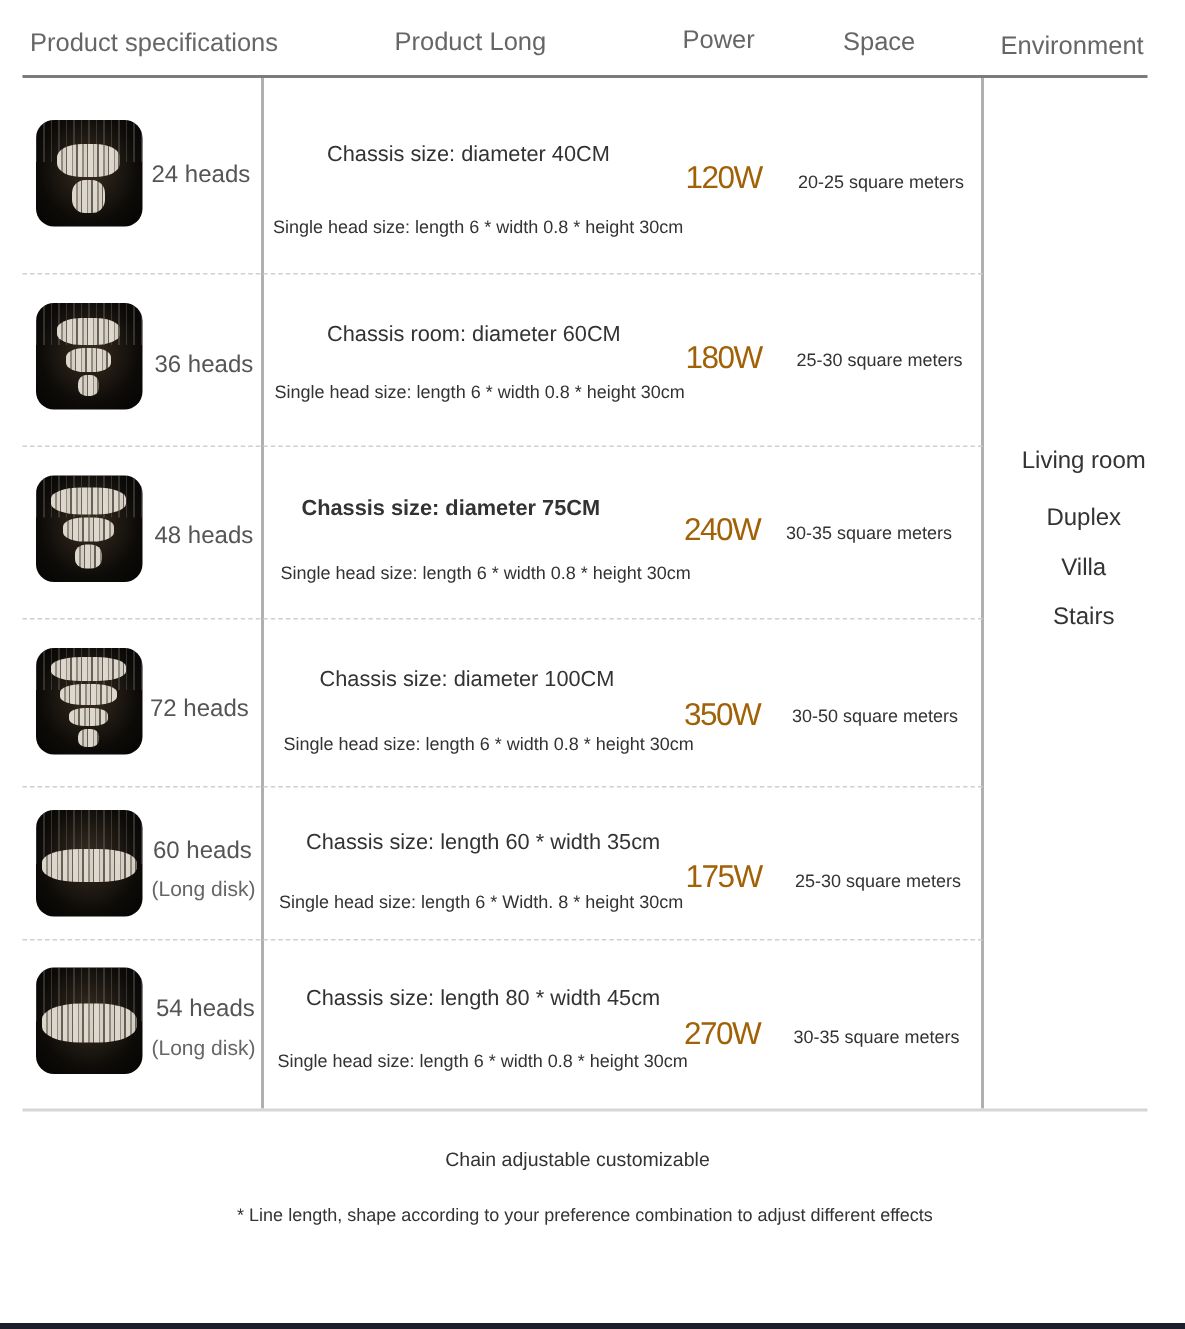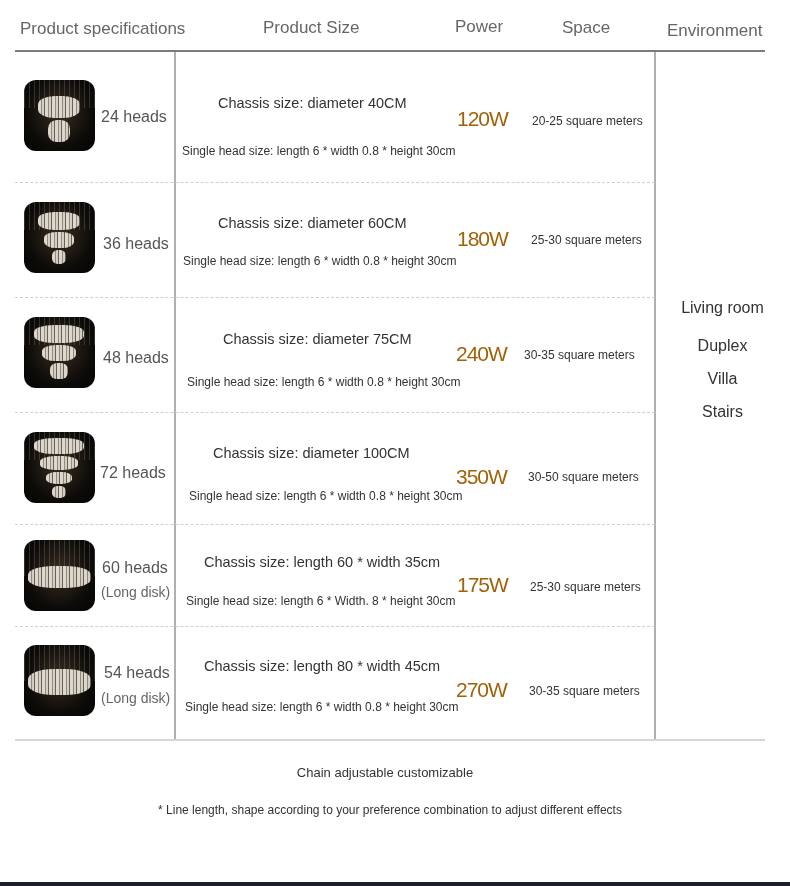--- a/index.html
+++ b/index.html
@@ -29,21 +29,21 @@
   .space { position: absolute; font-size: 12px; color: #333; white-space: nowrap; }
   .env { position: absolute; font-size: 16px; color: #333; white-space: nowrap; width: 135px; text-align: center; left: 655px; }
   .foot1 { position: absolute; top: 765px; left: 0; width: 770px; text-align: center; font-size: 13px; color: #333; }
   .foot2 { position: absolute; top: 803px; left: 0; width: 780px; text-align: center; font-size: 12px; color: #333; }
   .bottombar { position: absolute; left: 0; top: 882px; width: 790px; height: 4px; background: #1b1f2b; }
 </style>
 </head>
 <body>
 
 <div class="hdr" style="left:20px;top:19px;">Product specifications</div>
-<div class="hdr" style="left:263px;top:18px;">Product Size</div>
+<div class="hdr" style="left:263px;top:18px;">Product Long</div>
 <div class="hdr" style="left:455px;top:17px;">Power</div>
 <div class="hdr" style="left:562px;top:18px;">Space</div>
 <div class="hdr" style="left:667px;top:21px;">Environment</div>
 <div class="hline"></div>
 
 <div class="vline" style="left:174px;"></div>
 <div class="vline" style="left:654px;"></div>
 
 <div class="row-sep" style="top:182px;"></div>
 <div class="row-sep" style="top:297px;"></div>
@@ -65,35 +65,35 @@
 </div>
 
 <div>
   <div class="thumb" style="top:202px;" title="chandelier-36-heads-thumbnail">
     <div class="wires"></div>
     <div class="glow" style="left:14px;top:10px;width:42px;height:18px;"></div>
     <div class="glow" style="left:20px;top:30px;width:30px;height:16px;"></div>
     <div class="glow" style="left:28px;top:48px;width:14px;height:14px;"></div>
   </div>
   <div class="heads" style="left:103px;top:235px;">36 heads</div>
-  <div class="chassis" style="left:218px;top:215px;">Chassis size: diameter 60CM</div>
+  <div class="chassis" style="left:218px;top:215px;">Chassis room: diameter 60CM</div>
   <div class="single" style="left:183px;top:254px;">Single head size: length 6 * width 0.8 * height 30cm</div>
   <div class="power" style="left:457px;top:227px;">180W</div>
   <div class="space" style="left:531px;top:233px;">25-30 square meters</div>
 </div>
 
 <div>
   <div class="thumb" style="top:317px;" title="chandelier-48-heads-thumbnail">
     <div class="wires"></div>
     <div class="glow" style="left:10px;top:8px;width:50px;height:18px;"></div>
     <div class="glow" style="left:18px;top:28px;width:34px;height:16px;"></div>
     <div class="glow" style="left:26px;top:46px;width:18px;height:16px;"></div>
   </div>
   <div class="heads" style="left:103px;top:349px;">48 heads</div>
-  <div class="chassis" style="left:223px;top:331px;">Chassis size: diameter 75CM</div>
+  <div class="chassis" style="left:201px;top:331px;font-weight:bold;">Chassis size: diameter 75CM</div>
   <div class="single" style="left:187px;top:375px;">Single head size: length 6 * width 0.8 * height 30cm</div>
   <div class="power" style="left:456px;top:342px;">240W</div>
   <div class="space" style="left:524px;top:348px;">30-35 square meters</div>
 </div>
 
 <div>
   <div class="thumb" style="top:432px;" title="chandelier-72-heads-thumbnail">
     <div class="wires"></div>
     <div class="glow" style="left:10px;top:6px;width:50px;height:16px;"></div>
     <div class="glow" style="left:16px;top:24px;width:38px;height:14px;"></div>

